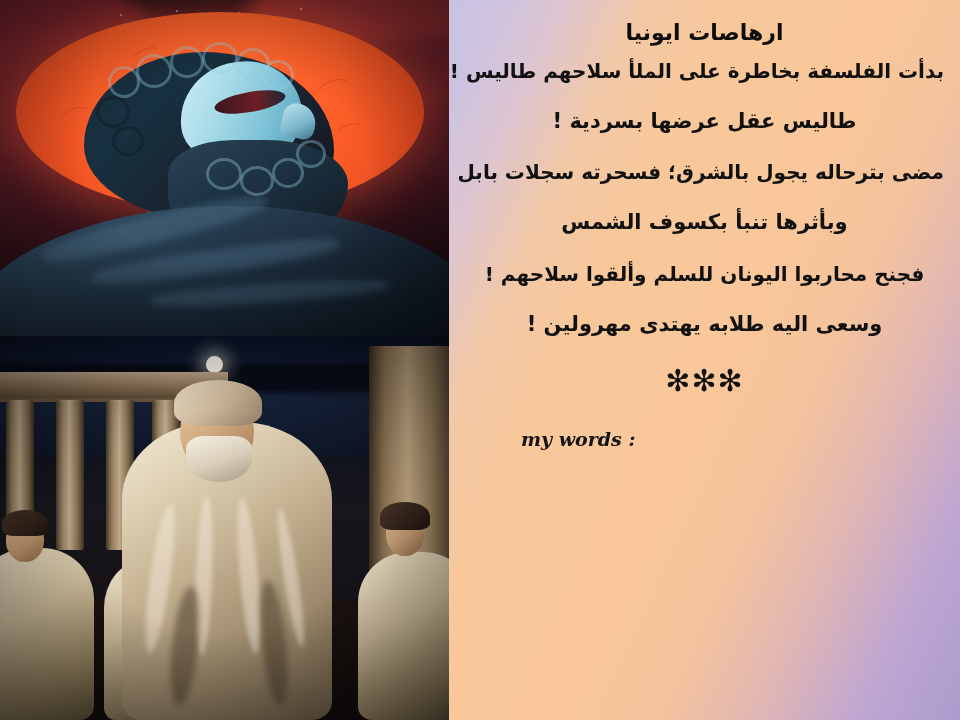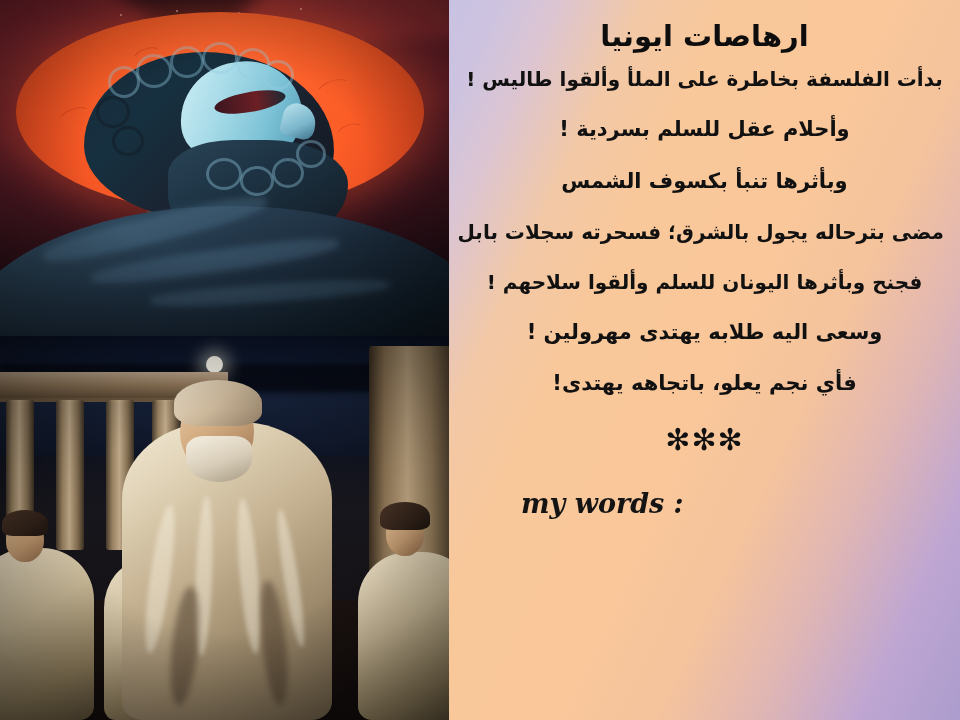--- a/index.html
+++ b/index.html
@@ -322,21 +322,21 @@
   .panel-inner {
     position: relative;
     width: 100%;
     height: 100%;
     box-sizing: border-box;
     padding: 14px 16px 0 16px;
   }
   .poem-title {
     font-family: "DejaVu Sans", sans-serif;
     font-weight: bold;
-    font-size: 29px;
+    font-size: 22px;
     line-height: 1.15;
     color: #0d0d0d;
     text-align: center;
     direction: rtl;
     margin: 6px 0 14px 0;
     white-space: nowrap;
   }
   .poem-line {
     font-family: "DejaVu Sans", sans-serif;
     font-weight: bold;
@@ -366,21 +366,21 @@
     margin-top: 10px;
   }
   .sig-name, .sig-words {
     font-family: "DejaVu Serif", serif;
     font-weight: bold;
     font-style: italic;
     color: #141414;
     white-space: nowrap;
   }
   .sig-name  { font-size: 21px; line-height: 1.25; }
-  .sig-words { font-size: 27px; line-height: 1.25; padding-left: 4px; }
+  .sig-words { font-size: 19px; line-height: 1.25; padding-left: 4px; }
 </style>
 </head>
 <body>
 
 <div class="slide">
 
   <div class="image-column">
 
     <div class="art-top">
       <div class="sky-cloud cloud-a"></div>
@@ -475,27 +475,26 @@
 
       <div class="vignette"></div>
     </div>
   </div>
 
   <div class="text-panel">
     <div class="panel-inner">
 
       <div class="poem-title">ارهاصات ايونيا</div>
 
-      <div class="poem-line wide">بدأت الفلسفة بخاطرة على الملأ وألقوا طاليس !</div>
-      <div class="poem-line medium">وأحلام عقل للسلم بسردية  !</div>
+      <div class="poem-line wide">بدأت الفلسفة بخاطرة على الملأ سلاحهم طاليس !</div>
+      <div class="poem-line medium">طاليس عقل عرضها بسردية  !</div>
+      <div class="poem-line wide">مضى بترحاله يجول بالشرق؛ فسحرته سجلات بابل</div>
       <div class="poem-line medium">وبأثرها تنبأ بكسوف الشمس</div>
-      <div class="poem-line wide">مضى بترحاله يجول بالشرق؛ فسحرته سجلات بابل</div>
-      <div class="poem-line wide">فجنح وبأثرها اليونان للسلم وألقوا سلاحهم !</div>
+      <div class="poem-line wide">فجنح محاربوا اليونان للسلم وألقوا سلاحهم !</div>
       <div class="poem-line medium">وسعى اليه طلابه يهتدى مهرولين !</div>
-      <div class="poem-line medium">فأي نجم يعلو، باتجاهه يهتدى!</div>
 
       <div class="separator">✻✻✻</div>
 
       <div class="signature-block">
         <div class="sig-words">my words :</div>
       </div>
 
     </div>
   </div>
 

